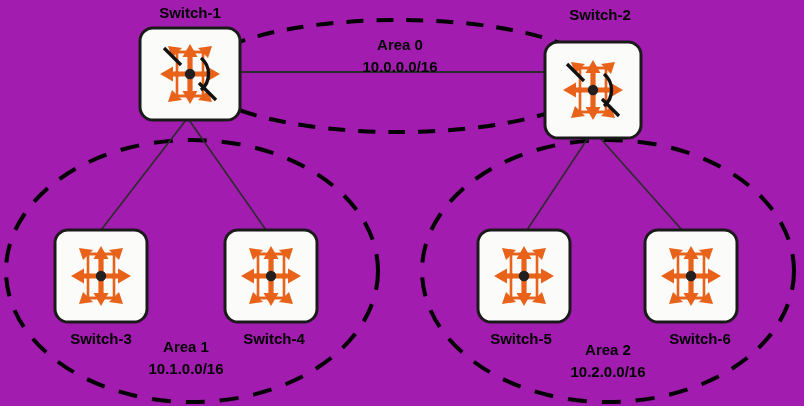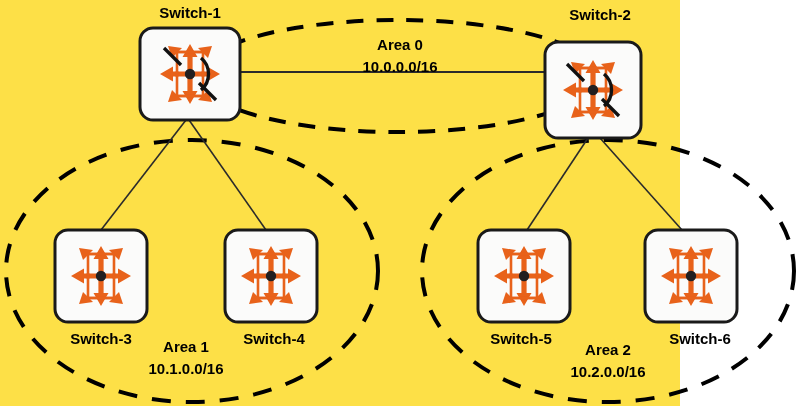--- a/index.html
+++ b/index.html
@@ -9,23 +9,23 @@
     background: #ffffff;
   }
   body {
     width: 812px;
     height: 406px;
     font-family: "Liberation Sans", sans-serif;
     overflow: hidden;
   }
   #diagram-root {
     position: relative;
-    width: 680px;
+    width: 804px;
     height: 406px;
-    background: #fde047;
+    background: #a21caf;
   }
   #diagram-svg {
     position: absolute;
     top: 0;
     left: 0;
     width: 812px;
     height: 406px;
   }
   .node-label {
     font-family: "Liberation Sans", sans-serif;

